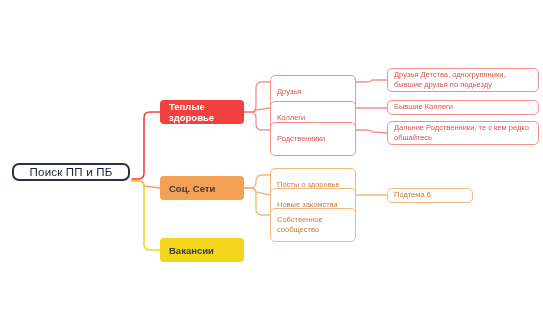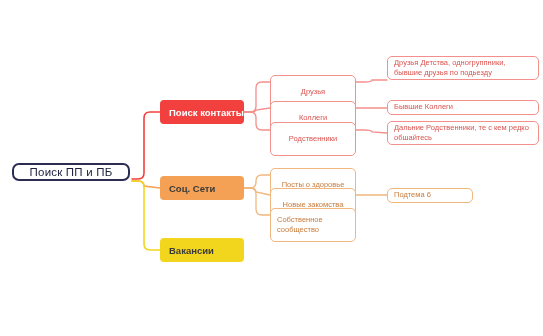--- a/index.html
+++ b/index.html
@@ -79,21 +79,20 @@
 
   
   .leaf {
     left: 270px;
     width: 86px;
     border-radius: 5px;
     background: #ffffff;
     padding: 16px 6px;
     font-size: 7.5px;
     line-height: 1.35;
-    justify-content: center;
   }
   .leaf-red {
     border: 1px solid #f4908c;
     color: #d9534f;
   }
   .leaf-orange {
     border: 1px solid #f0b77e;
     color: #c77b3a;
   }
   .l3-1 { top: 75px;  height: 15px; }
@@ -107,21 +106,21 @@
   .leaf4 {
     left: 387px;
     width: 152px;
     border-radius: 5px;
     background: #ffffff;
     padding: 3px 6px;
     font-size: 7.5px;
     line-height: 1.4;
     align-items: center;
   }
-  .l4-1 { top: 56px;  height: 24px; }
+  .l4-1 { top: 68px;  height: 24px; }
   .l4-2 { top: 100px; height: 15px; }
   .l4-3 { top: 121px; height: 24px; }
   .l4-4 { top: 188px; height: 15px; width: 86px; }
 </style>
 </head>
 <body>
 
 <div id="canvas">
 
   <svg class="connectors" viewBox="0 0 543 336" xmlns="http://www.w3.org/2000/svg">
@@ -145,21 +144,21 @@
     <path d="M244,188 L250,188 Q256,188 256,194 L256,209 Q256,215 262,215 L270,215" fill="none" stroke="#f0b77e" stroke-width="1.3" stroke-linecap="round"></path>
 
     <path d="M356,195 L364,195 Q372,195 372,195 L387,195" fill="none" stroke="#f0b77e" stroke-width="1.3" stroke-linecap="round"></path>
   </svg>
 
   <div class="node root">
     <span>Поиск ПП и ПБ</span>
   </div>
 
   <div class="node branch branch-warm">
-    <span>Поиск контакты</span>
+    <span>Теплые здоровье</span>
   </div>
   <div class="node branch branch-social">
     <span>Соц. Сети</span>
   </div>
   <div class="node branch branch-vacancy">
     <span>Вакансии</span>
   </div>
 
   <div class="node leaf leaf-red l3-1">
     <span>Друзья</span>

